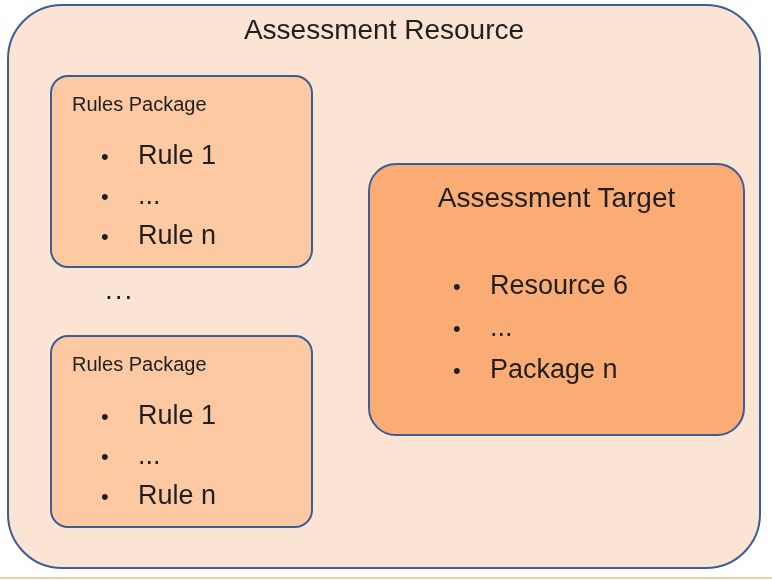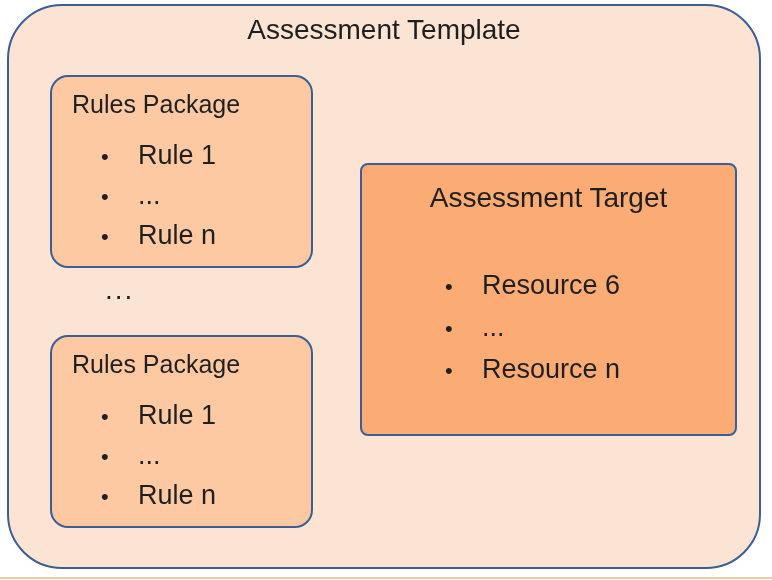--- a/index.html
+++ b/index.html
@@ -39,46 +39,46 @@
   .pkg {
     position: absolute;
     width: 263px; height: 193px;
     background: var(--package-fill);
     border: 2px solid var(--border);
     border-radius: 18px;
   }
   .pkg-1 { left: 41px; top: 69px; }
   .pkg-2 { left: 41px; top: 329px; }
   .pkg-title {
-    font-size: 25px;
+    font-size: 20px;
     line-height: 32px;
     padding: 11px 13px 0 20px;
   }
 
   .list { margin-top: 16px; }
   .li {
     display: flex;
     align-items: baseline;
     font-size: 27px;
     line-height: 39px;
   }
   .pkg .li { padding-left: 49px; }
   .bullet {
     font-size: 22px;
     width: 12px;
     flex: 0 0 auto;
     margin-right: 25px;
   }
 
   .target {
-    position: absolute; left: 351px; top: 157px;
+    position: absolute; left: 359px; top: 157px;
     width: 377px; height: 273px;
     background: var(--target-fill);
     border: 2px solid var(--border);
-    border-radius: 8px;
+    border-radius: 28px;
   }
   .target-title {
     text-align: center;
     font-size: 28px;
     line-height: 34px;
     margin-top: 16px;
   }
   .target .list { margin-top: 50px; }
   .target .li { padding-left: 83px; line-height: 40px; }
 
@@ -95,21 +95,21 @@
     width: 772px; height: 2px;
     background: var(--bottom-rule);
   }
 </style>
 </head>
 <body>
 
 <div class="stage">
 
   <div class="outer">
-    <div class="outer-title">Assessment Template</div>
+    <div class="outer-title">Assessment Resource</div>
 
     <div class="pkg pkg-1">
       <div class="pkg-title">Rules Package</div>
       <div class="list">
         <div class="li">
           <span class="bullet">•</span>
           <span>Rule 1</span>
         </div>
         <div class="li">
           <span class="bullet">•</span>
@@ -148,21 +148,21 @@
         <div class="li">
           <span class="bullet">•</span>
           <span>Resource 6</span>
         </div>
         <div class="li">
           <span class="bullet">•</span>
           <span>...</span>
         </div>
         <div class="li">
           <span class="bullet">•</span>
-          <span>Resource n</span>
+          <span>Package n</span>
         </div>
       </div>
     </div>
 
   </div>
 
   <div class="bottom-rule"></div>
 </div>
 
 </body></html>

